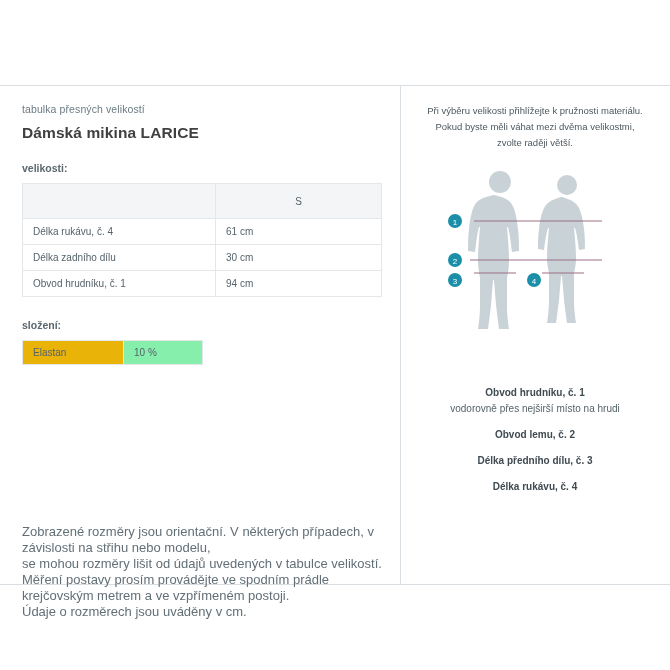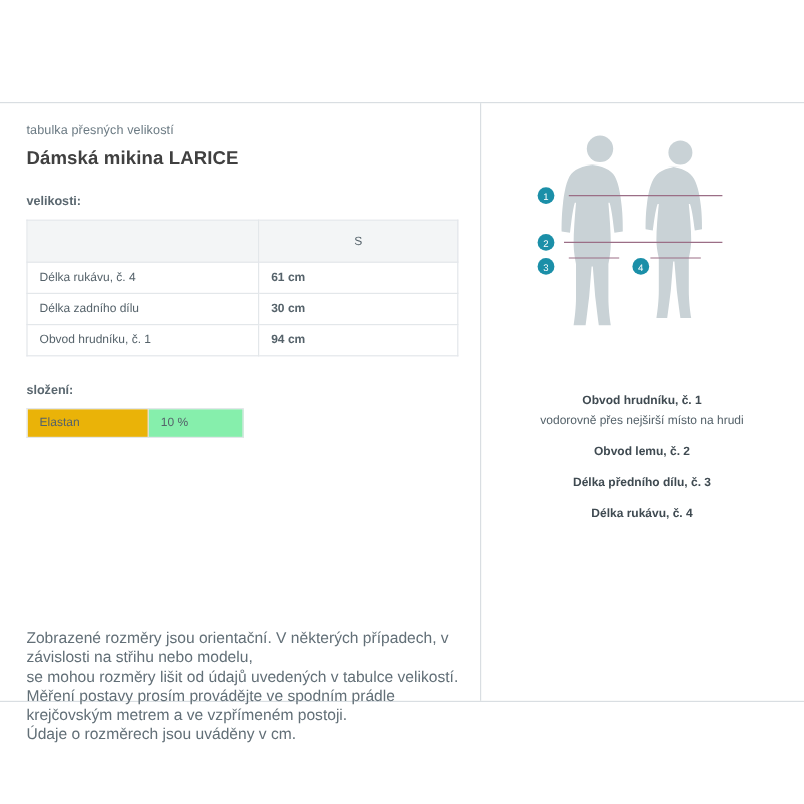--- a/index.html
+++ b/index.html
@@ -86,21 +86,20 @@
   table.sizes thead th.sizecol {
     text-align: center;
     color: #55626a;
   }
   table.sizes tbody td.label {
     width: 172px;
     background: #ffffff;
   }
   table.sizes tbody td.val {
     background: #ffffff;
-    font-weight: bold;
   }
 
   .composition-wrap {
     margin-top: 22px;
   }
   table.comp {
     border-collapse: collapse;
     font-size: 10px;
     color: #55626a;
   }
@@ -220,20 +219,25 @@
   </div>
 
   <div class="footnotes">
     <div>Zobrazené rozměry jsou orientační. V některých případech, v závislosti na střihu nebo modelu,</div>
     <div>se mohou rozměry lišit od údajů uvedených v tabulce velikostí.</div>
     <div>Měření postavy prosím provádějte ve spodním prádle krejčovským metrem a ve vzpřímeném postoji.</div>
     <div>Údaje o rozměrech jsou uváděny v cm.</div>
   </div>
 
   <div class="right">
+    <p class="intro">
+      <span>Při výběru velikosti přihlížejte k pružnosti materiálu.</span><br>
+      <span>Pokud byste měli váhat mezi dvěma velikostmi,</span><br>
+      <span>zvolte raději větší.</span>
+    </p>
 
     <div class="figure">
       <svg width="246" height="200" viewBox="0 0 246 200">
 
         <g fill="#c9d2d6">
           <circle cx="88" cy="19" r="11"></circle>
           <path d="M88 32 c-11 0 -20 3 -24 8 c-4 5 -6 16 -7 26 c-1 9 -1 17 -1 22 l7 1 c1 -8 2 -18 4 -25 l1 0 c-1 12 -2 24 -2 34 c0 6 1 12 2 17 l0 28 c0 8 -1 17 -2 23 l10 0 c1 -7 2 -16 3 -24 l2 -25 l1 0 l2 25 c1 8 2 17 3 24 l10 0 c-1 -6 -2 -15 -2 -23 l0 -28 c1 -5 2 -11 2 -17 c0 -10 -1 -22 -2 -34 l1 0 c2 7 3 17 4 25 l7 -1 c0 -5 0 -13 -1 -22 c-1 -10 -3 -21 -7 -26 c-4 -5 -13 -8 -24 -8 z"></path>
         </g>
 
         <g fill="#c9d2d6">

